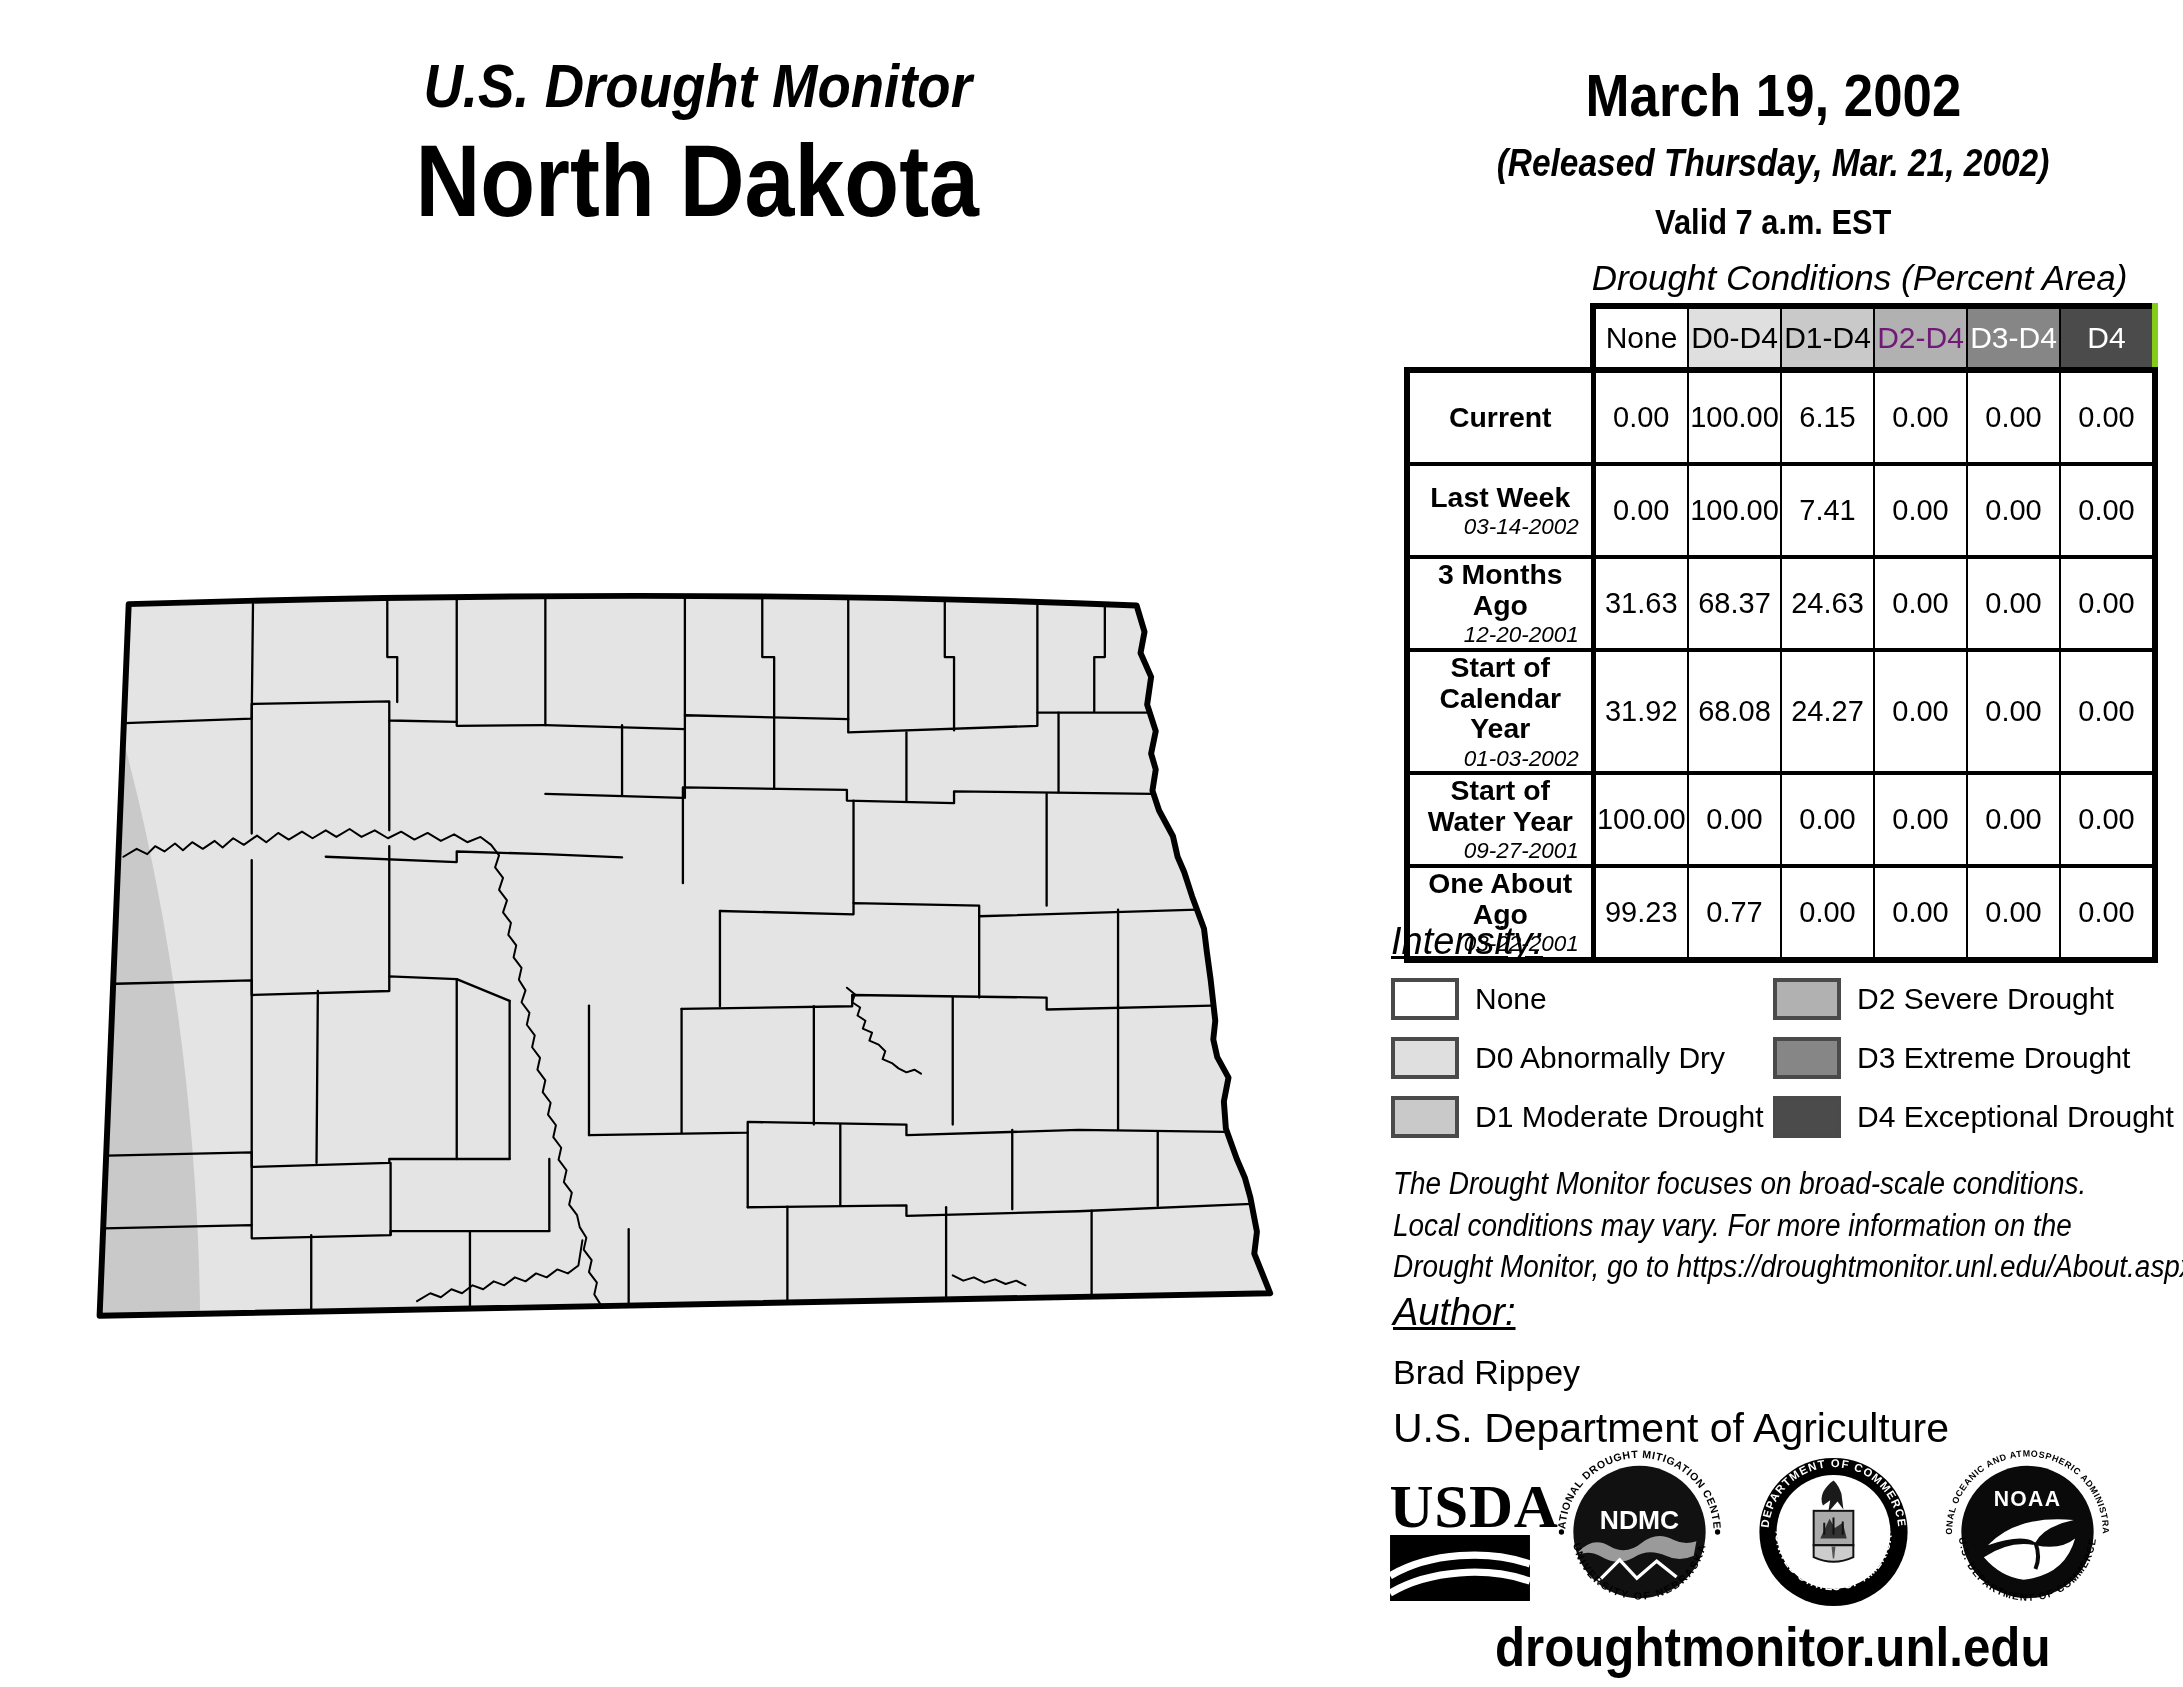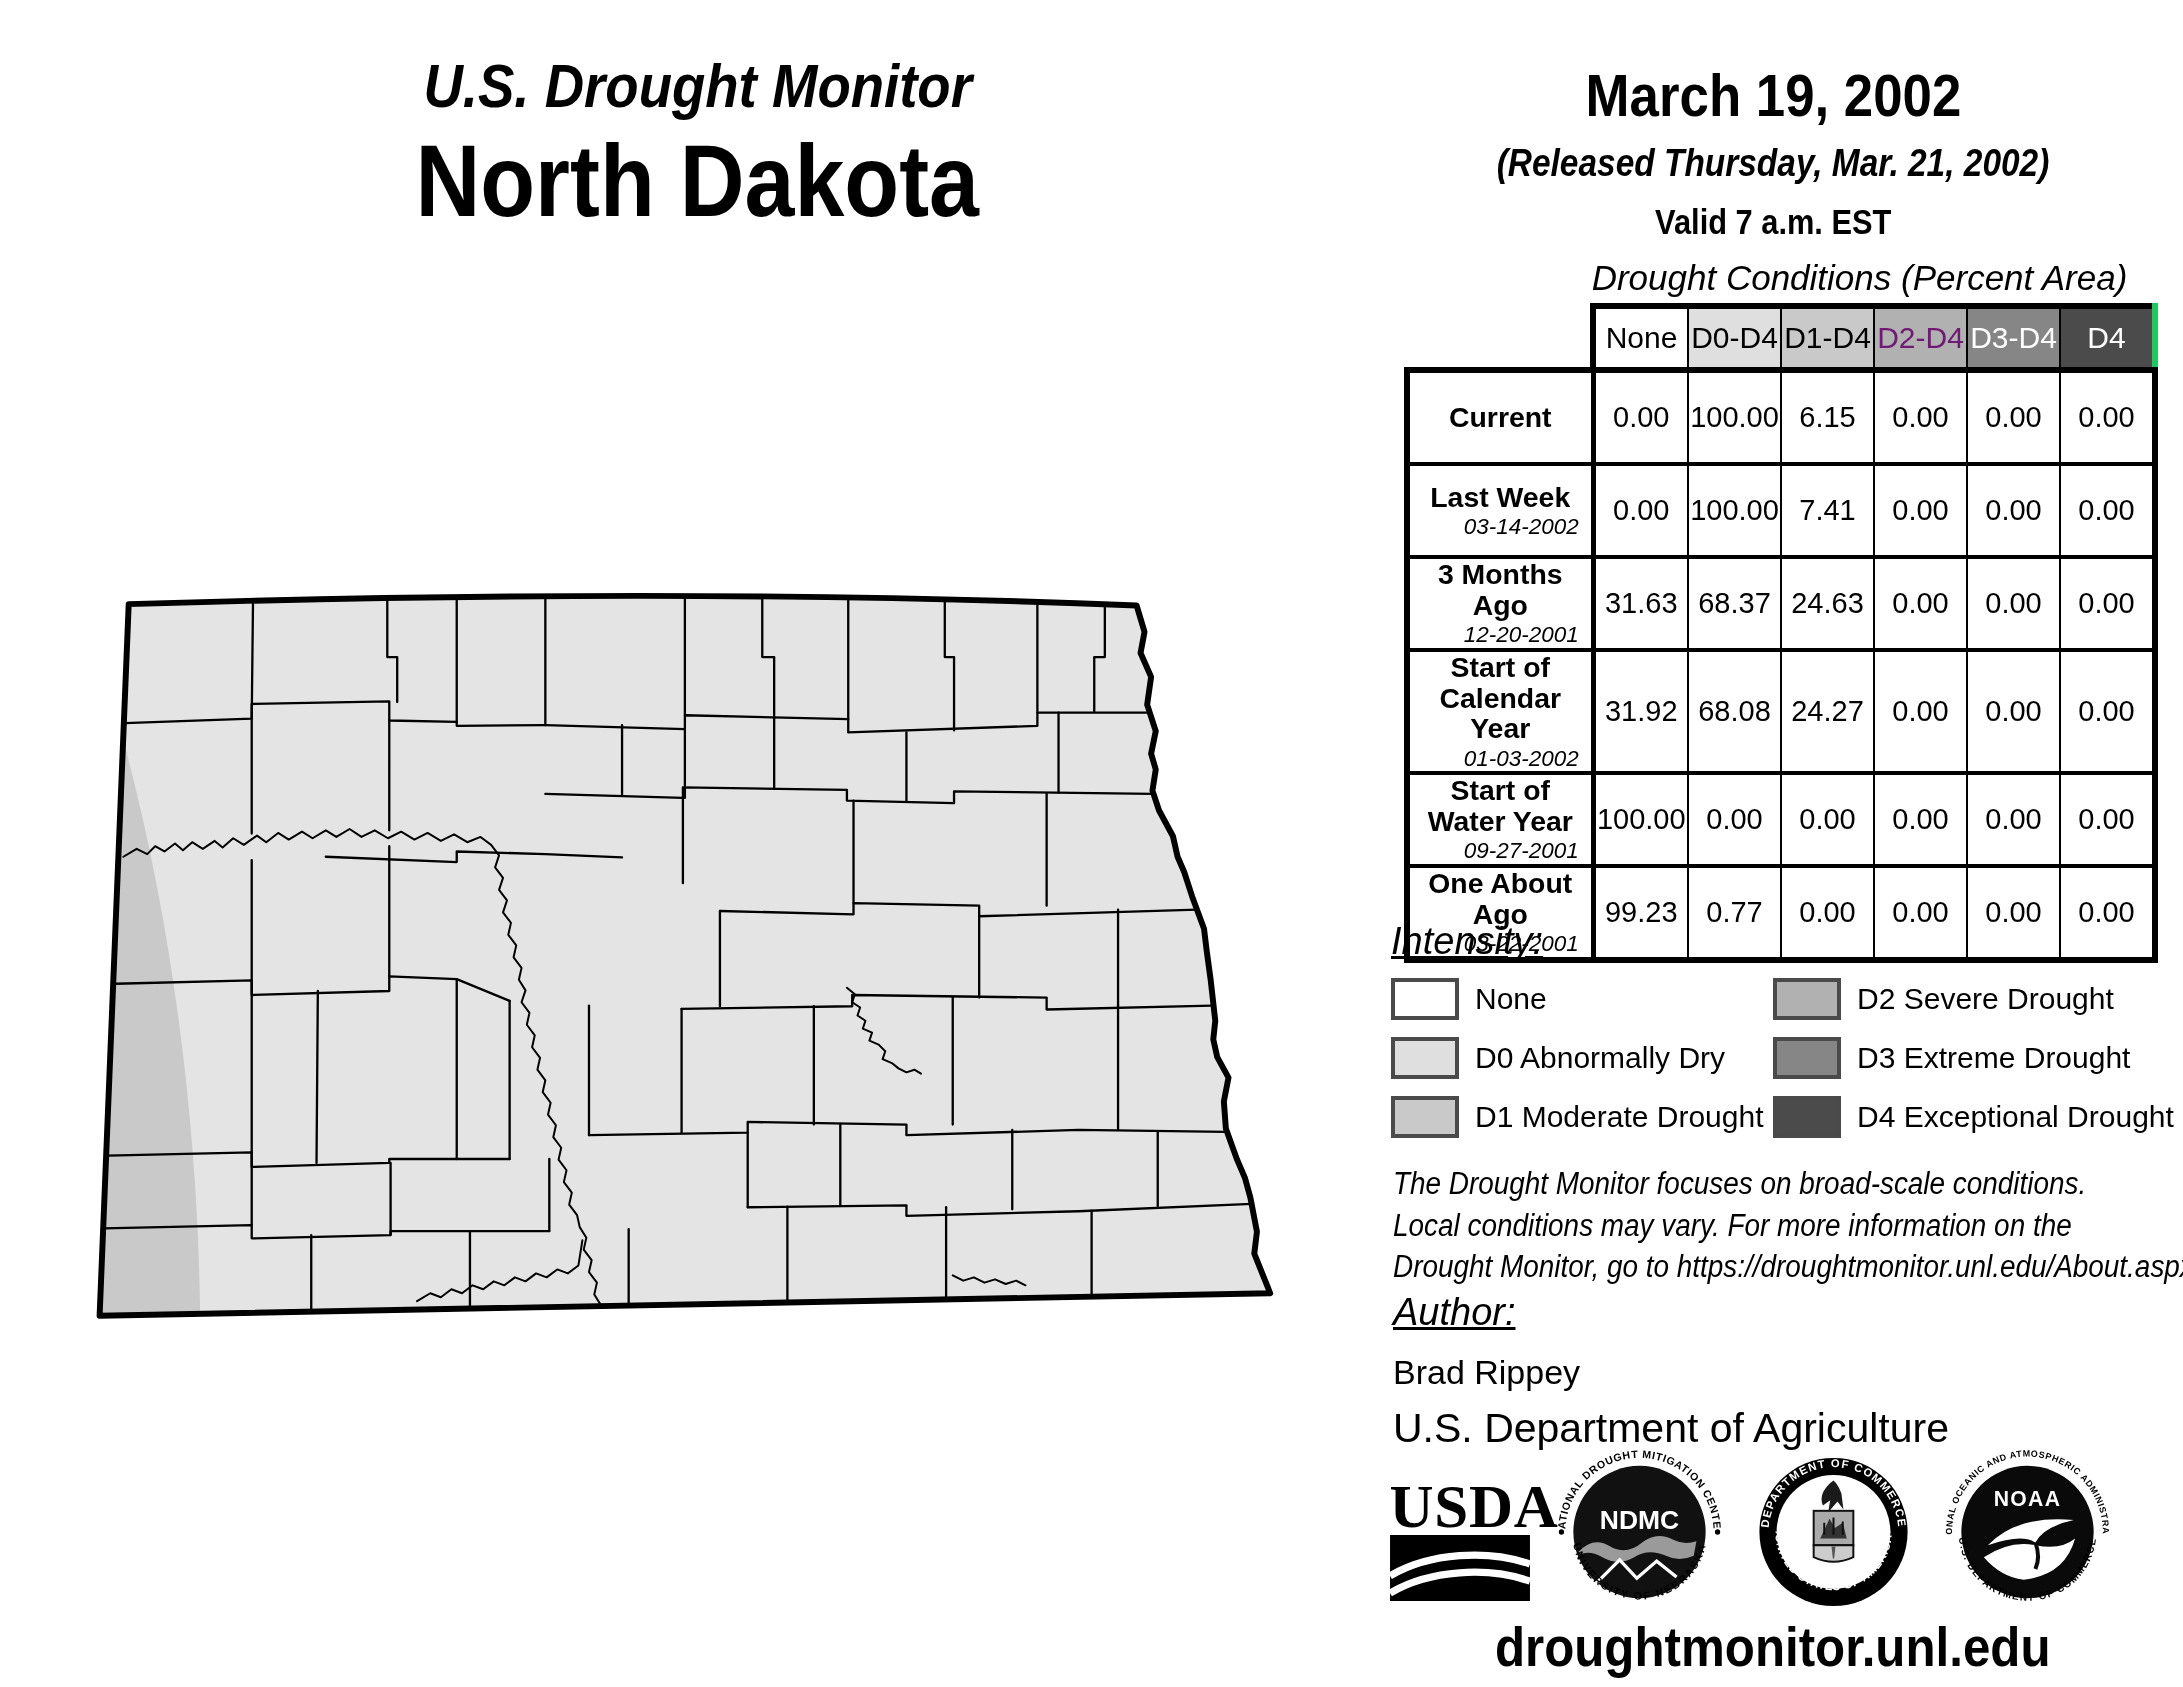--- a/index.html
+++ b/index.html
@@ -18,21 +18,21 @@
   #date-valid{font-size:35px;font-weight:bold;margin-top:17px;}
 
   
   #table-title{left:1587px;top:258px;width:545px;text-align:center;font-size:35px;font-style:italic;}
   #cond-table{position:absolute;left:1404px;top:303px;border-collapse:collapse;table-layout:fixed;}
   #cond-table th,#cond-table td{padding:0;text-align:center;vertical-align:middle;}
   #cond-table .corner{border:none;width:183px;}
   #cond-table th.hd{height:58px;width:91px;font-weight:normal;font-size:30px;
       border-top:6px solid #000;border-bottom:6px solid #000;border-left:2.6px solid #000;border-right:2.6px solid #000;}
   #cond-table th.hd.first{border-left:6px solid #000;}
-  #cond-table th.hd.last{border-right:6px solid #22c55e;}
+  #cond-table th.hd.last{border-right:6px solid #84cc16;}
   #cond-table td{height:89px;font-size:29px;border:2.6px solid #000;border-top-width:4.6px;border-bottom-width:4.6px;background:#fff;}
   #cond-table td.rowlab{font-weight:bold;font-size:28.4px;line-height:1.08;border-left:6px solid #000;border-right:5.3px solid #000;}
   #cond-table td.rowlab .rdate{display:block;font-weight:normal;font-style:italic;font-size:22.5px;margin-top:2.6px;padding-left:42px;}
   #cond-table tr.first td{border-top:6px solid #000;}
   #cond-table tr.last td{border-bottom:6px solid #000;}
   #cond-table td.lastcol{border-right:6px solid #000;}
 
   
   #legend{left:1391px;top:920px;width:767px;}
   #legend-title{font-size:38px;font-style:italic;text-decoration:underline;margin-bottom:18.5px;}

